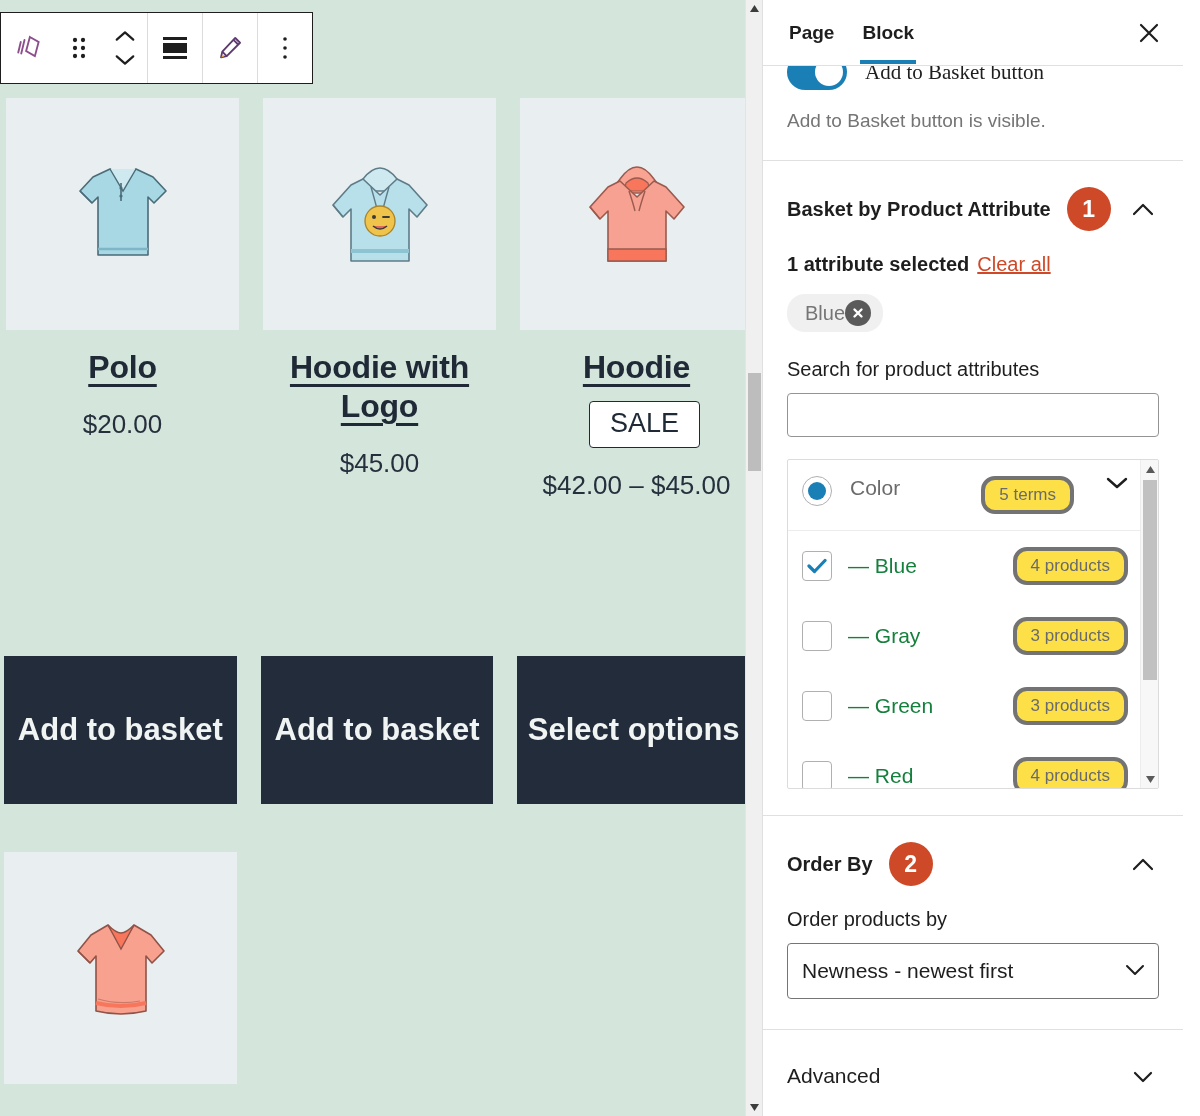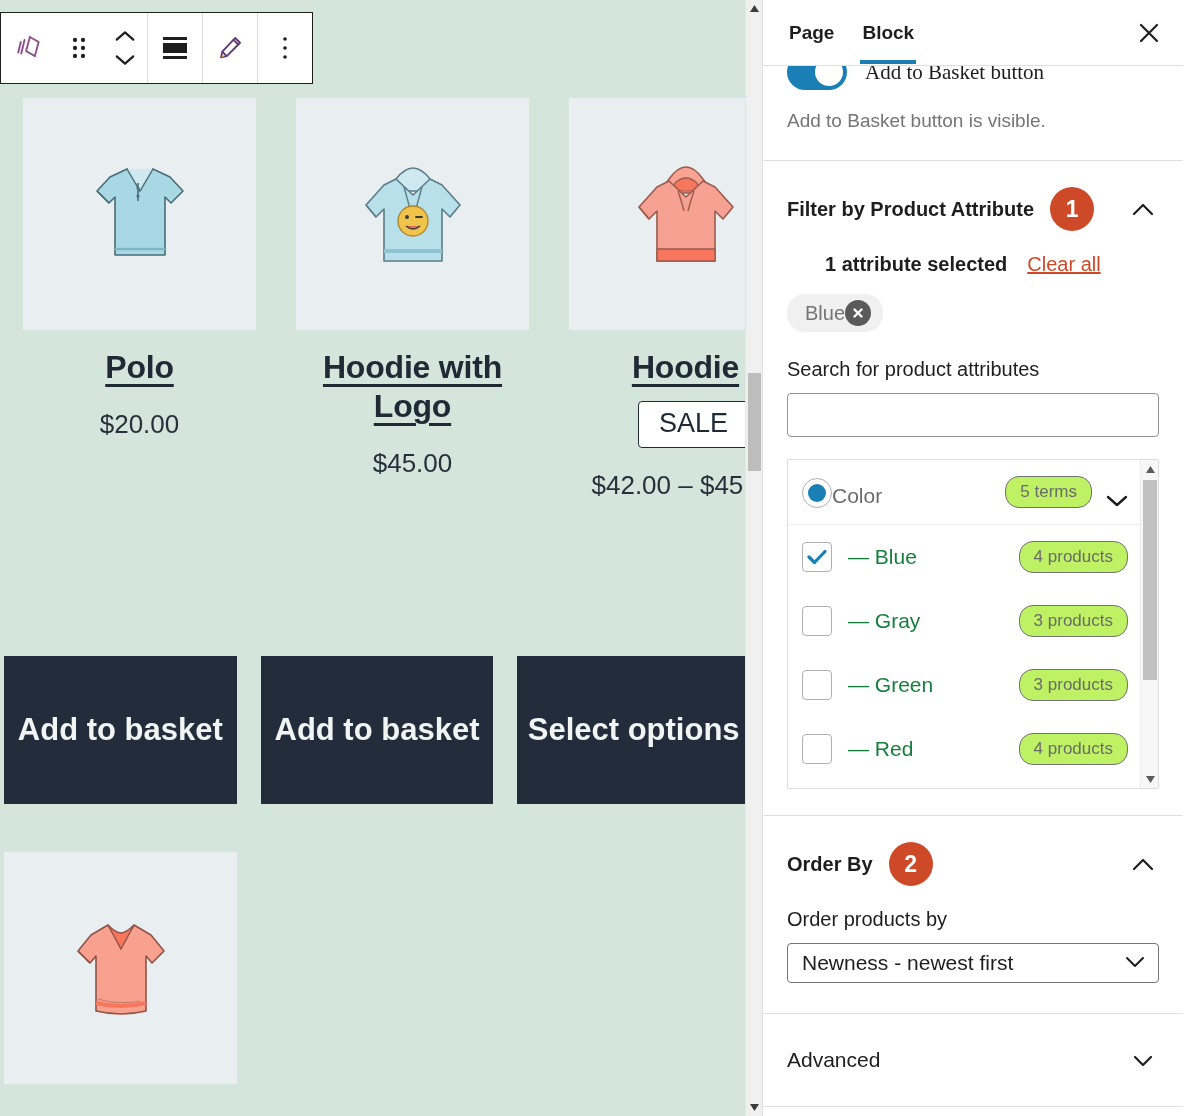--- a/index.html
+++ b/index.html
@@ -34,25 +34,25 @@
     width: 48px; height: 70px;
     display: flex; align-items: center; justify-content: center;
     background: transparent; border: none; cursor: pointer;
   }
   .tb-btn.wide { width: 54px; }
   .tb-mover { display: flex; flex-direction: column; align-items: center; justify-content: center; width: 44px; height:70px; cursor: pointer; }
   .tb-mover svg { display:block; }
 
   
   .products {
-    position: absolute; top: 98px; left: 18px;
+    position: absolute; top: 98px; left: 1px;
     width: 754px;
     display: grid;
     grid-template-columns: repeat(3, 1fr);
-    column-gap: 40px;
+    column-gap: 24px;
     padding: 0 5px;
   }
   .p-cell { display: flex; flex-direction: column; align-items: center; }
   .p-img {
     width: 233px; height: 232px;
     background: #e9eef0;
     display: flex; align-items: center; justify-content: center;
     margin-bottom: 18px;
   }
   .p-img svg { display: block; }
@@ -177,21 +177,21 @@
   .sec-title { font-size: 20px; font-weight: 700; color: #1e1e1e; }
   .badge-num {
     width: 44px; height: 44px; border-radius: 50%;
     background: #ce4927; color: #ffffff;
     font-size: 23px; font-weight: 600;
     display: flex; align-items: center; justify-content: center;
     margin-left: 16px;
   }
   .sec-chev { margin-left: auto; display: flex; align-items: center; justify-content: center; width: 32px; height: 32px; cursor: pointer; }
 
-  .sel-row { display: flex; align-items: flex-end; gap: 20px; margin-left: 38px; }
+  .sel-row { display: flex; align-items: flex-end; gap: 8px; }
   .sel-count { font-size: 20px; font-weight: 700; color: #1e1e1e; }
   .clear-all { font-size: 20px; color: #ce4927; text-decoration: underline; cursor: pointer; background:none; border:none; font-family: "Liberation Sans", sans-serif; padding: 0; }
 
   .chips { margin-top: 18px; display: flex; gap: 10px; }
   .chip {
     display: inline-flex; align-items: center; 
     background: #f0f0f0; border-radius: 18px;
     padding: 6px 12px 6px 18px;
     cursor: pointer;
   }
@@ -209,37 +209,37 @@
 
   
   .attr-box {
     margin-top: 22px; margin-bottom: 26px;
     border: 1px solid #dcdcdc; border-radius: 2px;
     position: relative; height: 330px; overflow: hidden;
     background: #fff;
   }
   .attr-scroll { position: absolute; inset: 0 18px 0 0; overflow: hidden; }
   .attr-parent {
-    display: flex; align-items: flex-end; 
+    display: flex; align-items: flex-start; gap: 18px;
     padding: 16px 12px 16px 14px;
     border-bottom: 1px solid #ececec;
     cursor: pointer;
   }
   .radio-outer {
     width: 30px; height: 30px; border-radius: 50%;
     border: 1px solid #b0b0b0; background:#fff;
     display:flex; align-items:center; justify-content:center; flex:0 0 auto;
   }
   .radio-dot { width: 18px; height: 18px; border-radius: 50%; background: #1a7fb5; }
   .attr-name { font-size: 21px; color: #6b6b6b; }
   .pill {
     margin-left: auto;
-    border: 1px solid #737373; border-radius: 14px;
+    border: 4px solid #737373; border-radius: 14px;
     padding: 5px 14px; font-size: 17px; color: #6b6b6b;
-    background: #bef264; white-space: nowrap;
+    background: #fde047; white-space: nowrap;
   }
   .attr-chev { margin-left: 14px; display:flex; align-items:center; cursor: pointer; }
 
   .term-row {
     display: flex; align-items: center; gap: 16px;
     padding: 16px 12px 16px 14px;
     cursor: pointer;
   }
   .cbox {
     width: 30px; height: 30px; border-radius: 4px;
@@ -256,21 +256,21 @@
   }
   .attr-sb .cv-arrow { width: 18px; height: 18px; }
   .attr-sb-thumb {
     position: absolute; left: 2px; top: 20px; width: 14px; height: 200px;
     background: #c1c1c1; cursor: pointer;
   }
 
   
   .select-wrap { position: relative; margin-bottom: 30px; }
   .select-box {
-    width: 100%; height: 40px;
+    width: 100%; height: 56px;
     border: 1px solid #757575; border-radius: 4px;
     background: #fff; font-size: 21px; color: #1e1e1e;
     padding: 0 40px 0 14px;
     display: flex; align-items: center; cursor: pointer;
   }
   .select-chev { position: absolute; right: 14px; top: 50%; transform: translateY(-50%); pointer-events: none; }
 
   .adv-head { display: flex; align-items: center; padding: 30px 0 30px 0; cursor: pointer; }
   .adv-title { font-size: 21px; color: #1e1e1e; }
 </style>
@@ -452,21 +452,21 @@
           <button class="toggle">
             <span class="knob"></span>
           </button>
           <span class="toggle-label">Add to Basket button</span>
         </div>
         <div class="toggle-help">Add to Basket button is visible.</div>
       </div>
 
       <div class="sb-panel">
         <div class="sec-head">
-          <span class="sec-title">Filter by Product Attribute</span>
+          <span class="sec-title">Basket by Product Attribute</span>
           <span class="badge-num">1</span>
           <span class="sec-chev">
             <svg width="20" height="13" viewBox="0 0 20 13">
                 <path d="M1 11 L10 2 L19 11" stroke="#1e1e1e" stroke-width="2.2" fill="none" stroke-linecap="round" stroke-linejoin="round"></path>
               </svg>
           </span>
         </div>
 
         <div class="sel-row">
           <span class="sel-count">1 attribute selected</span>

